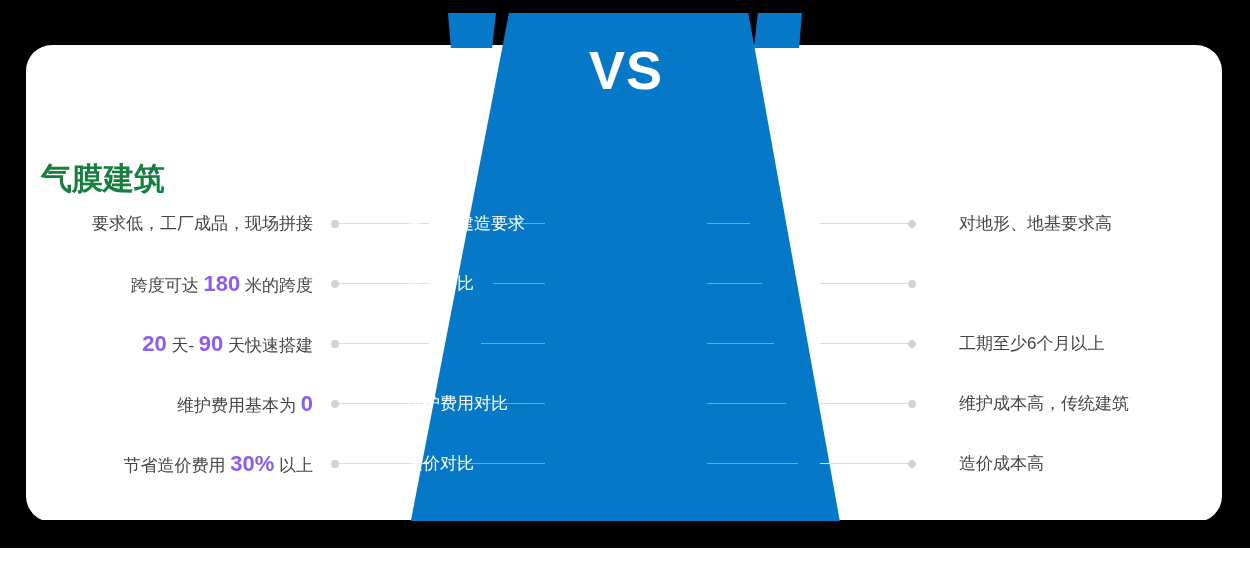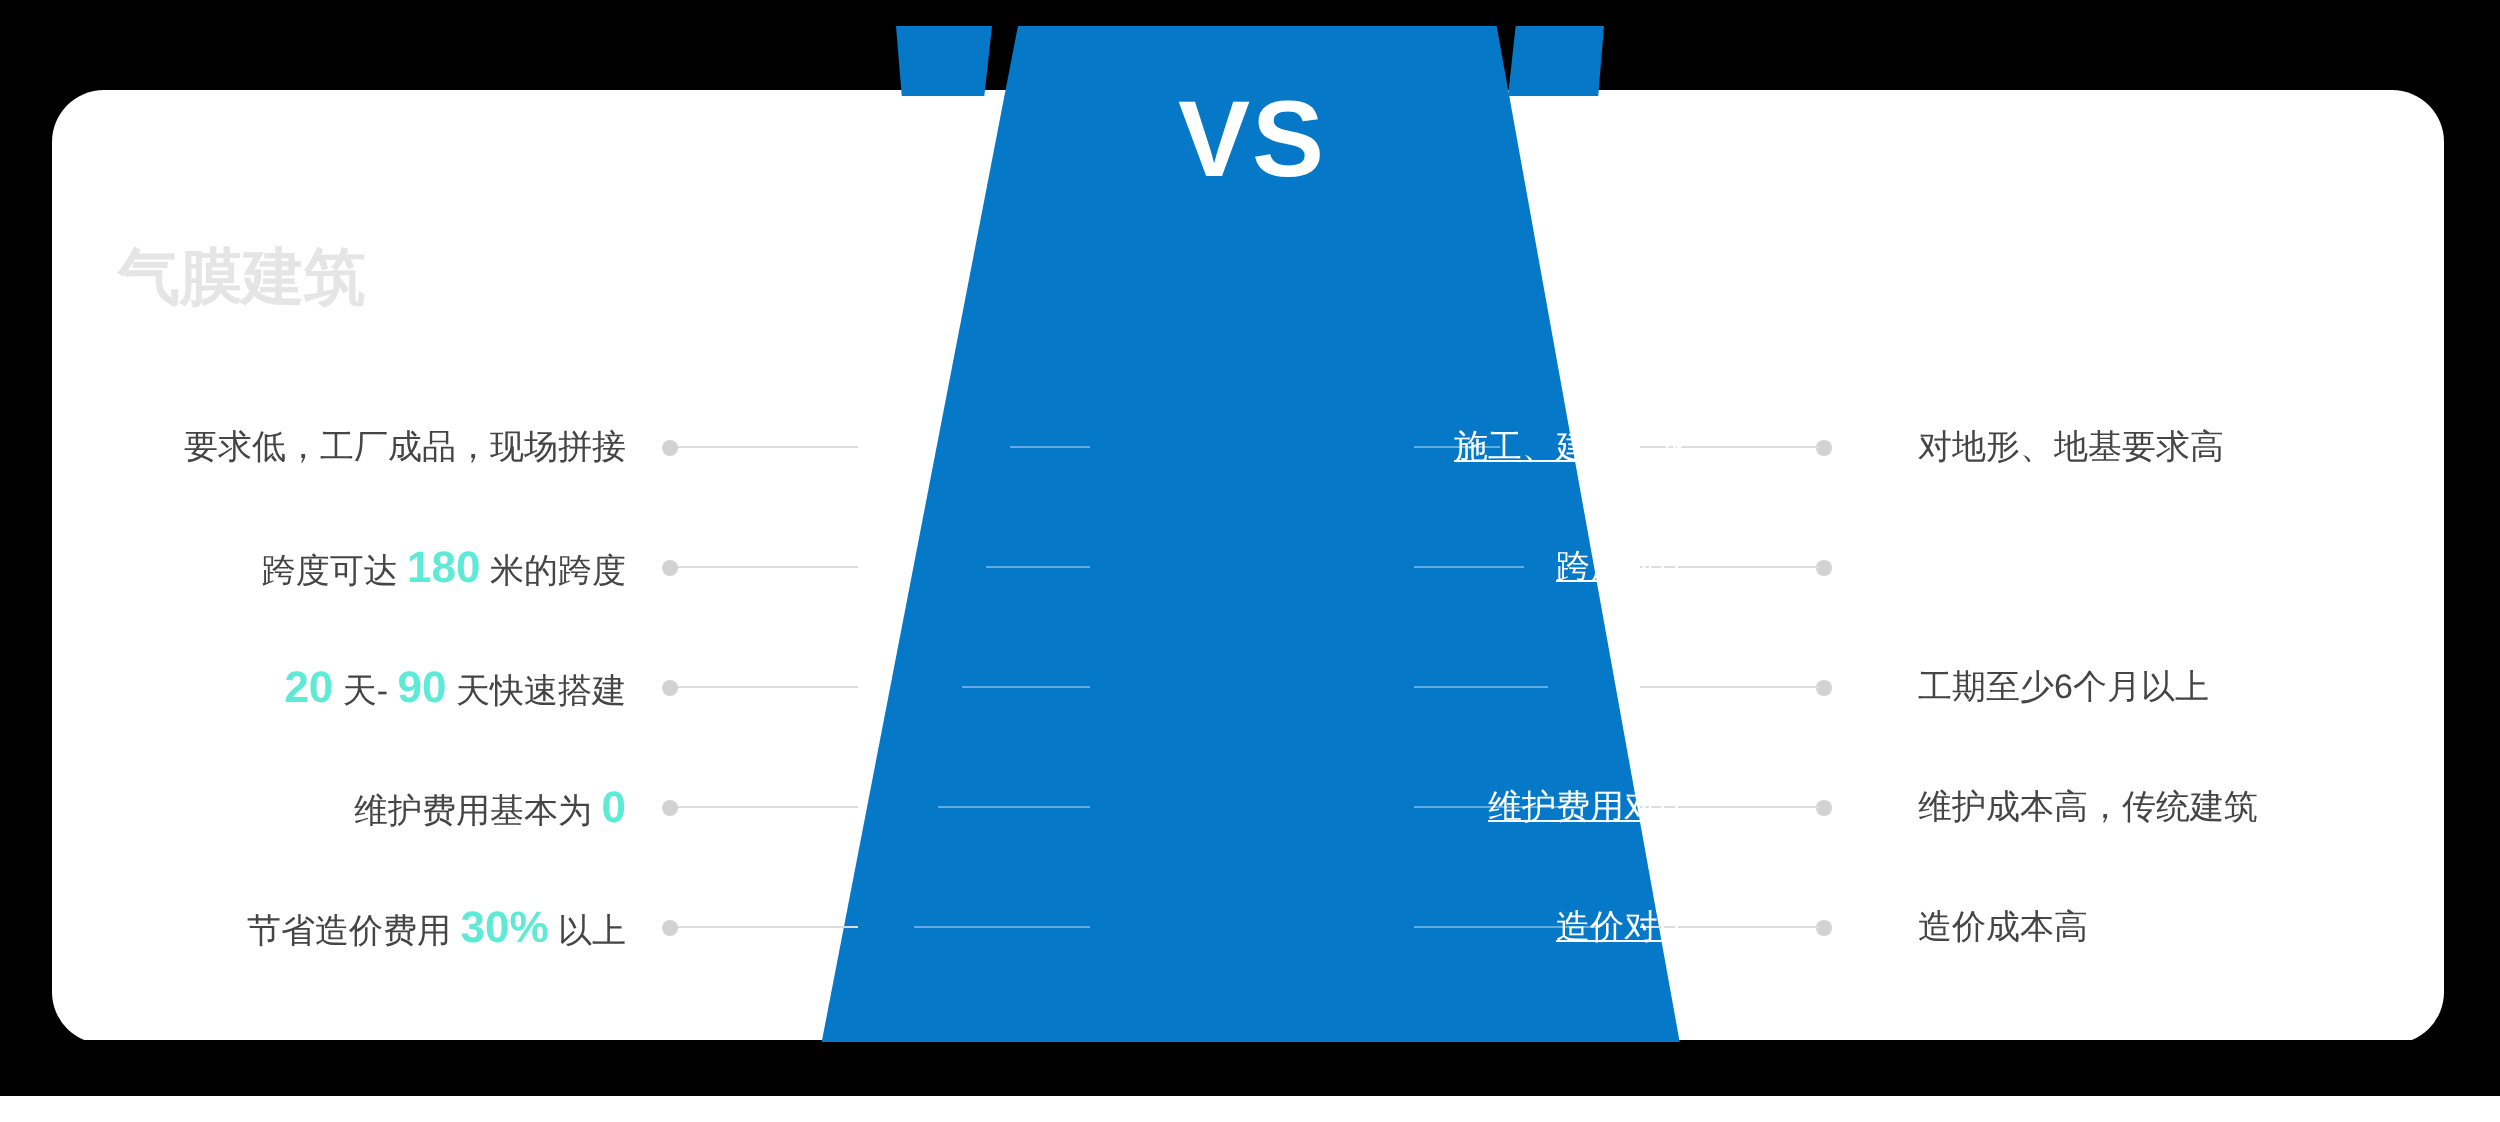--- a/index.html
+++ b/index.html
@@ -132,36 +132,35 @@
     top: 0;
     width: 310px;
     text-align: left;
     font-size: 17px;
     color: #454545;
     line-height: 30px;
     white-space: nowrap;
     margin-left: 31px;
   }
   .hl {
-    color: #5eead4;
+    color: #8b5cf6;
     font-weight: bold;
     font-size: 22px;
   }
 
   .center-text {
     position: absolute;
     left: 406px;
     top: 0;
     width: 440px;
-    text-align: right;
+    text-align: left;
     font-size: 17px;
     color: #ffffff;
     line-height: 30px;
     white-space: nowrap;
-    text-decoration: underline;
   }
 
   
   .dot {
     position: absolute;
     top: 11px;
     width: 8px;
     height: 8px;
     border-radius: 50%;
     background: #d2d2d2;
@@ -187,21 +186,21 @@
 
   
   .heading {
     position: absolute;
     top: 118px;
     font-size: 31px;
     font-weight: bold;
     line-height: 42px;
     white-space: nowrap;
   }
-  #heading-left  { left: 59px;  color: #e5e5e5; }
+  #heading-left  { left: 41px;  color: #15803d; margin-top: 40px; }
   #heading-right { left: 916px; color: #3a3a3a; }
 </style>
 </head>
 <body>
 
 <div id="stage">
 
   <div class="backdrop-white-top"></div>
   <div class="backdrop-top"></div>
 

